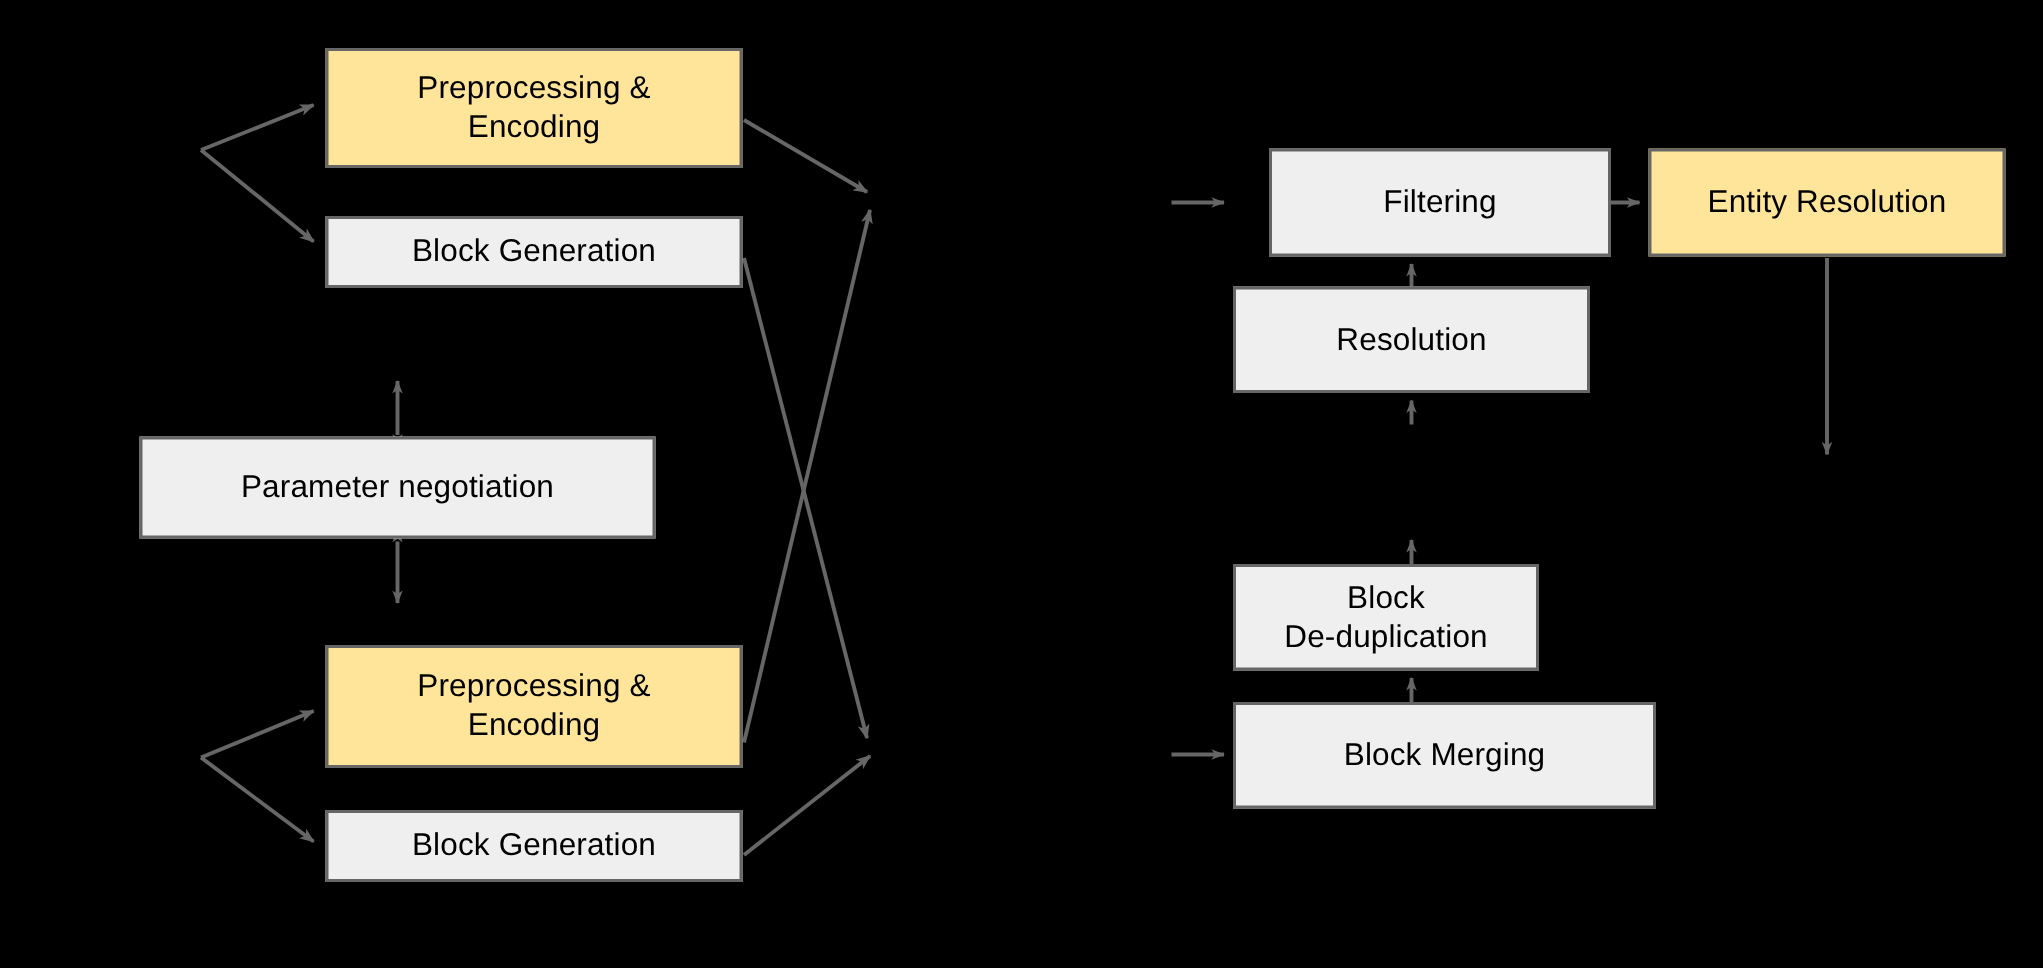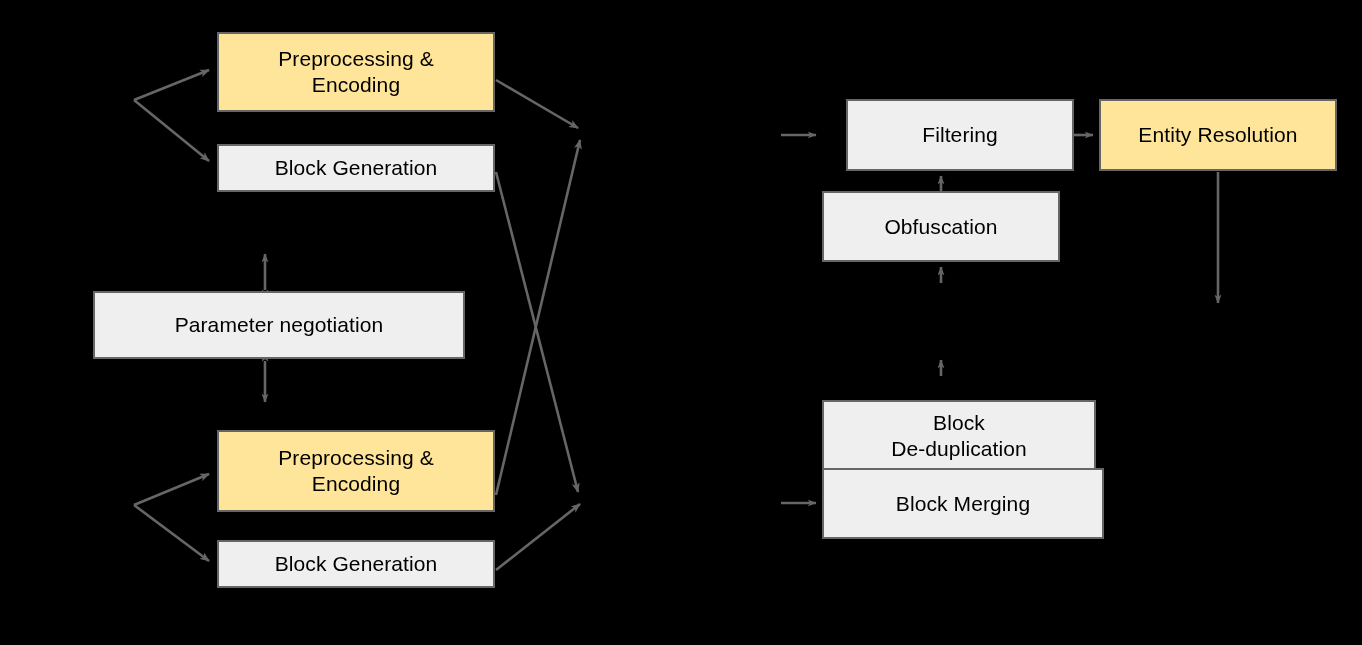--- a/index.html
+++ b/index.html
@@ -94,21 +94,21 @@
 
   <div class="node yellow" style="left:217px; top:32px; width:278px; height:80px;">
     <span class="node-label">Preprocessing &amp;
 Encoding</span>
   </div>
 
   <div class="node grey" style="left:217px; top:144px; width:278px; height:48px;">
     <span class="node-label">Block Generation</span>
   </div>
 
-  <div class="node grey" style="left:93px; top:291px; width:372px; height:68px;">
+  <div class="node grey" style="left:93px; top:291px; width:344px; height:68px;">
     <span class="node-label">Parameter negotiation</span>
   </div>
 
   <div class="node yellow" style="left:217px; top:430px; width:278px; height:82px;">
     <span class="node-label">Preprocessing &amp;
 Encoding</span>
   </div>
 
   <div class="node grey" style="left:217px; top:540px; width:278px; height:48px;">
     <span class="node-label">Block Generation</span>
@@ -116,25 +116,25 @@
 
   <div class="node grey" style="left:846px; top:99px; width:228px; height:72px;">
     <span class="node-label">Filtering</span>
   </div>
 
   <div class="node yellow" style="left:1099px; top:99px; width:238px; height:72px;justify-content:flex-end;">
     <span class="node-label">Entity Resolution</span>
   </div>
 
   <div class="node grey" style="left:822px; top:191px; width:238px; height:71px;">
-    <span class="node-label">Obfuscation</span>
+    <span class="node-label">Resolution</span>
   </div>
 
 
-  <div class="node grey" style="left:822px; top:376px; width:274px; height:71px;margin-top:24px;">
+  <div class="node grey" style="left:822px; top:376px; width:204px; height:71px;">
     <span class="node-label">Block
 De-duplication</span>
   </div>
 
   <div class="node grey" style="left:822px; top:468px; width:282px; height:71px;">
     <span class="node-label">Block Merging</span>
   </div>
 
 </div>
 

